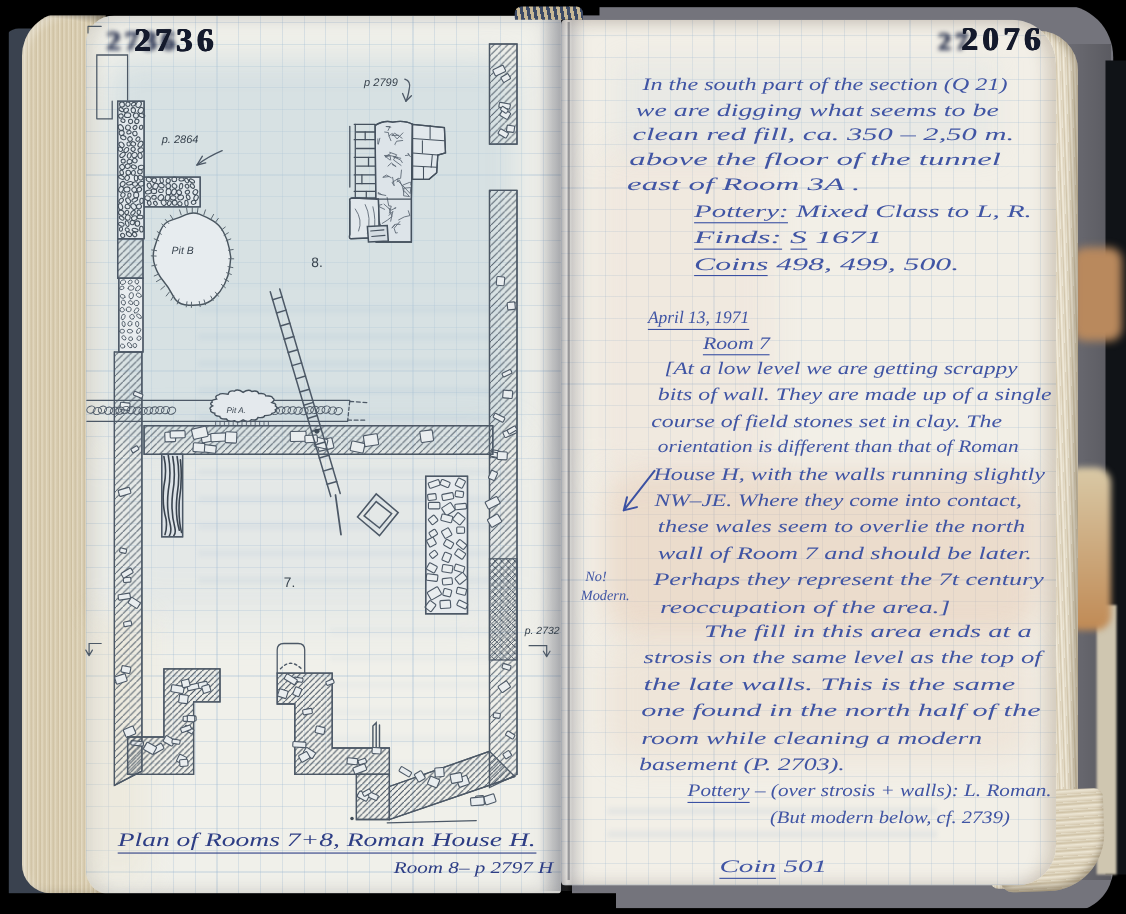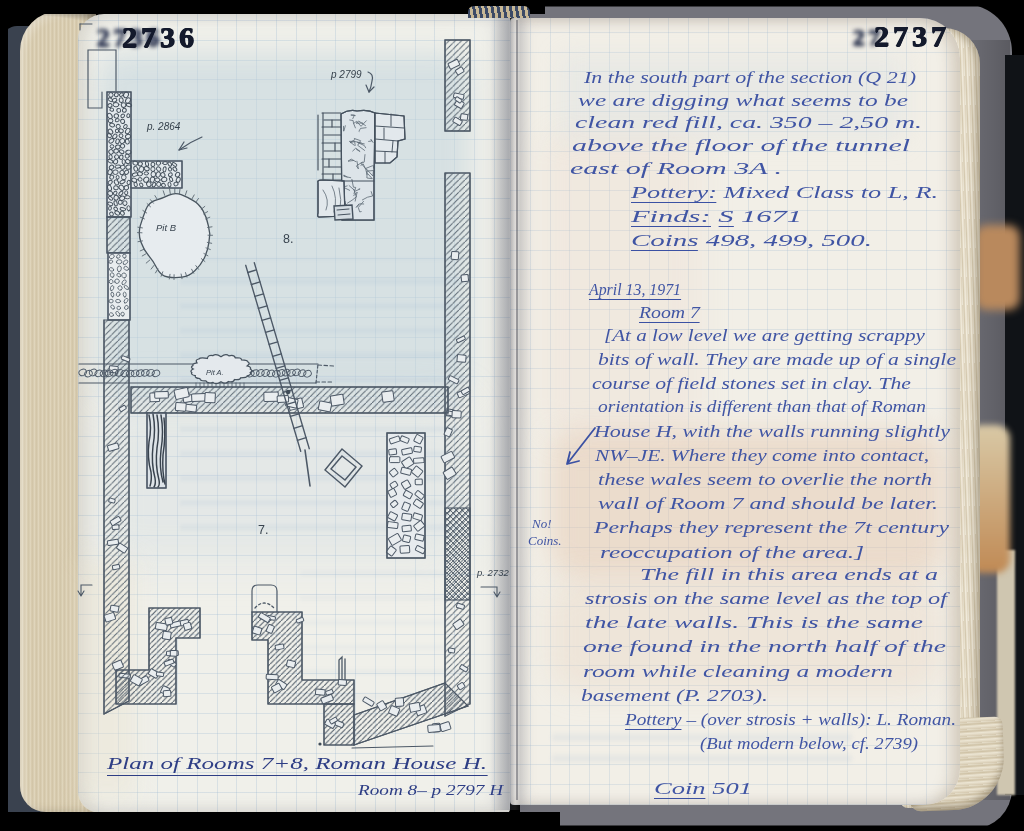--- a/index.html
+++ b/index.html
@@ -96,21 +96,21 @@
  background:repeating-linear-gradient(0deg, rgba(120,155,195,0.3) 0px, rgba(120,155,195,0.3) 5px, rgba(0,0,0,0) 9px, rgba(0,0,0,0) 21px);"></div>
 
 <div style="left:468px;top:6px;width:62px;height:12px;border-radius:6px 6px 0 0;background:repeating-linear-gradient(80deg,#3c4a66 0 3px,#c8b896 3px 6px);"></div>
 
 <div class="pagenum" style="left:97px;top:25px;color:rgba(75,95,160,0.33);filter:blur(2px);font-size:25px;">2736</div>
 
 <div class="pagenum" style="left:122px;top:22px;">2736</div>
 
 <div class="pagenum" style="left:853px;top:26px;color:rgba(80,100,165,0.3);filter:blur(2px);font-size:23px;">27</div>
 
-<div class="pagenum" style="left:874px;top:21px;">2737</div>
+<div class="pagenum" style="left:874px;top:21px;">2076</div>
 <svg width="1024" height="831" viewBox="0 0 1024 831" style="left:0;top:0">
       <defs>
 <pattern id="hatch" width="6.2" height="6.2" patternUnits="userSpaceOnUse">
  <path d="M-1,7.2 L7.2,-1" stroke="#57636f" stroke-width="0.95" fill="none"></path>
 </pattern>
 <pattern id="hatchd" width="5.4" height="5.4" patternUnits="userSpaceOnUse">
  <path d="M-1,6.4 L6.4,-1" stroke="#4b5764" stroke-width="1.05" fill="none"></path>
 </pattern>
 <pattern id="cross" width="6" height="6" patternUnits="userSpaceOnUse">
  <path d="M-1,7 L7,-1 M-1,-1 L7,7" stroke="#4a5663" stroke-width="0.85" fill="none"></path>
@@ -718,14 +718,14 @@
  transform:scaleX(1.4310);"><u style="text-decoration:none;border-bottom:1.6px solid #2e3e85;padding-bottom:2px;">Plan of Rooms 7+8, Roman House H.</u></div>
 
 <div class="cap hwc" id="cap2" style="left:358px;top:783px;font-size:15px;
  transform:scaleX(1.2795);">Room 8– p 2797 H</div>
 
 <svg width="60" height="60" viewBox="0 0 60 60" style="left:555px;top:420px;">
 <path d="M40,8 L12,44 M12,44 L15,32 M12,44 L24,41" stroke="#3b51a3" stroke-width="1.8" fill="none" stroke-linecap="round"></path>
     </svg>
 
 <div class="hw" style="left:532px;top:517px;font-size:13px;">No!</div>
-<div class="hw" style="left:528px;top:534px;font-size:13px;">Coins.</div>
+<div class="hw" style="left:528px;top:534px;font-size:13px;">Modern.</div>
 </div>
 
 </body></html>

